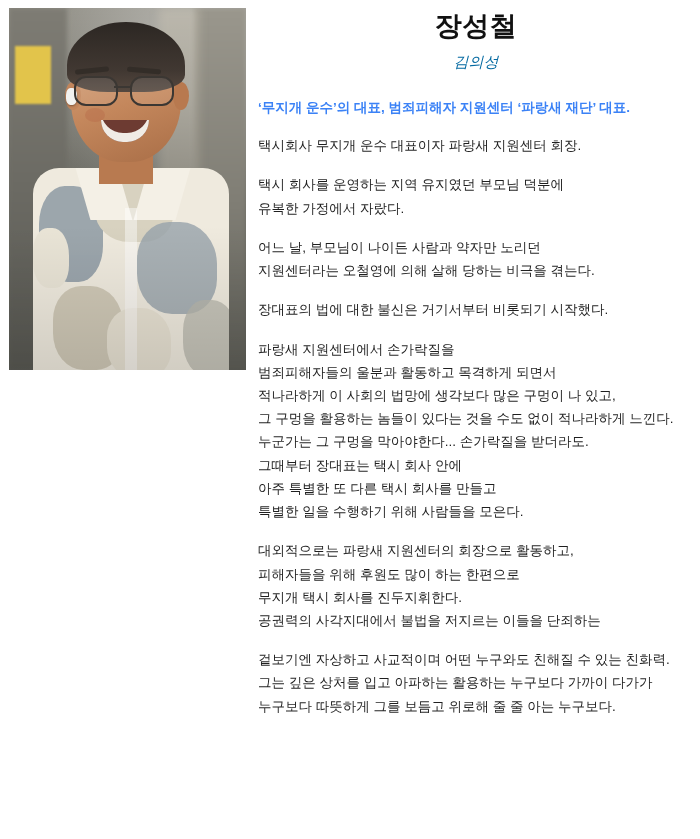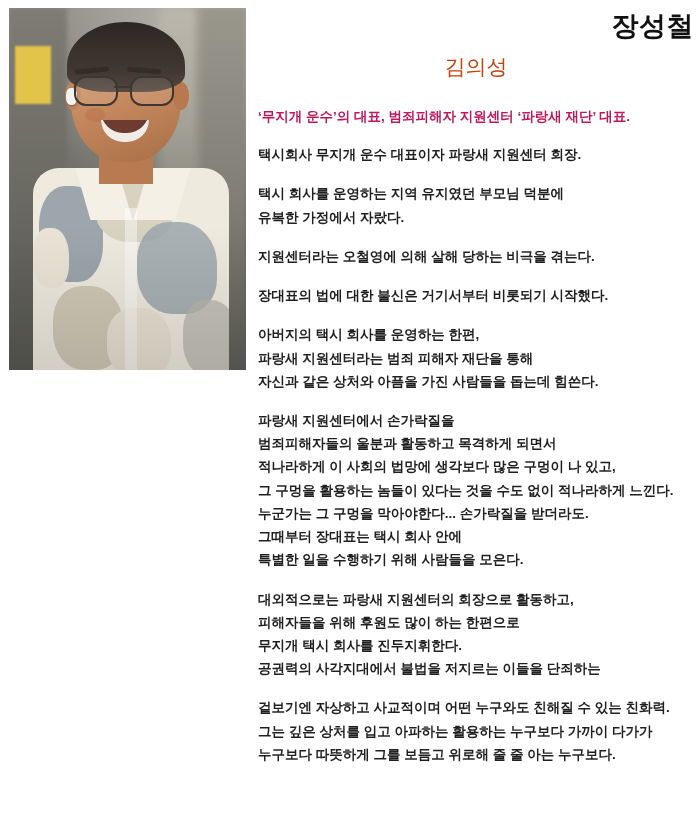--- a/index.html
+++ b/index.html
@@ -232,45 +232,45 @@
 
   
   .content {
     position: absolute;
     left: 258px;
     top: 0;
     width: 436px;
   }
   .name {
     margin: 8px 0 0 0;
-    text-align: right;
+    text-align: center;
     font-size: 27px;
     font-weight: bold;
     letter-spacing: 0.5px;
     color: #111111;
   }
   .actor {
     margin: 9px 0 0 0;
     text-align: center;
-    font-size: 21px;
-    color: #c2410c;
+    font-size: 15px;
+    color: #0369a1;
+    font-style: italic;
   }
   .lead {
     margin: 26px 0 8px 0;
     font-size: 13.5px;
     font-weight: bold;
-    color: #be185d;
+    color: #3b82f6;
     line-height: 1.5;
   }
   .para {
     margin: 16px 0 0 0;
     font-size: 13.5px;
     line-height: 1.72;
     color: #1f1f1f;
-    font-weight: bold;
   }
   .para .ln { display: block; }
 </style>
 </head>
 <body>
 
 <div class="page">
 
   <div class="portrait">
     <div class="bg"></div>
@@ -316,37 +316,34 @@
     <div class="lead">‘무지개 운수’의 대표, 범죄피해자 지원센터 ‘파랑새 재단’ 대표.</div>
     <div id="body-paragraphs">
         <div class="para">
           <span class="ln">택시회사 무지개 운수 대표이자 파랑새 지원센터 회장.</span>
         </div>
         <div class="para">
           <span class="ln">택시 회사를 운영하는 지역 유지였던 부모님 덕분에</span>
           <span class="ln">유복한 가정에서 자랐다.</span>
         </div>
         <div class="para">
+          <span class="ln">어느 날, 부모님이 나이든 사람과 약자만 노리던</span>
           <span class="ln">지원센터라는 오철영에 의해 살해 당하는 비극을 겪는다.</span>
         </div>
         <div class="para">
           <span class="ln">장대표의 법에 대한 불신은 거기서부터 비롯되기 시작했다.</span>
-        </div>
-        <div class="para">
-          <span class="ln">아버지의 택시 회사를 운영하는 한편,</span>
-          <span class="ln">파랑새 지원센터라는 범죄 피해자 재단을 통해</span>
-          <span class="ln">자신과 같은 상처와 아픔을 가진 사람들을 돕는데 힘쓴다.</span>
         </div>
         <div class="para">
           <span class="ln">파랑새 지원센터에서 손가락질을</span>
           <span class="ln">범죄피해자들의 울분과 활동하고 목격하게 되면서</span>
           <span class="ln">적나라하게 이 사회의 법망에 생각보다 많은 구멍이 나 있고,</span>
           <span class="ln">그 구멍을 활용하는 놈들이 있다는 것을 수도 없이 적나라하게 느낀다.</span>
           <span class="ln">누군가는 그 구멍을 막아야한다... 손가락질을 받더라도.</span>
           <span class="ln">그때부터 장대표는 택시 회사 안에</span>
+          <span class="ln">아주 특별한 또 다른 택시 회사를 만들고</span>
           <span class="ln">특별한 일을 수행하기 위해 사람들을 모은다.</span>
         </div>
         <div class="para">
           <span class="ln">대외적으로는 파랑새 지원센터의 회장으로 활동하고,</span>
           <span class="ln">피해자들을 위해 후원도 많이 하는 한편으로</span>
           <span class="ln">무지개 택시 회사를 진두지휘한다.</span>
           <span class="ln">공권력의 사각지대에서 불법을 저지르는 이들을 단죄하는</span>
         </div>
         <div class="para">
           <span class="ln">겉보기엔 자상하고 사교적이며 어떤 누구와도 친해질 수 있는 친화력.</span>

